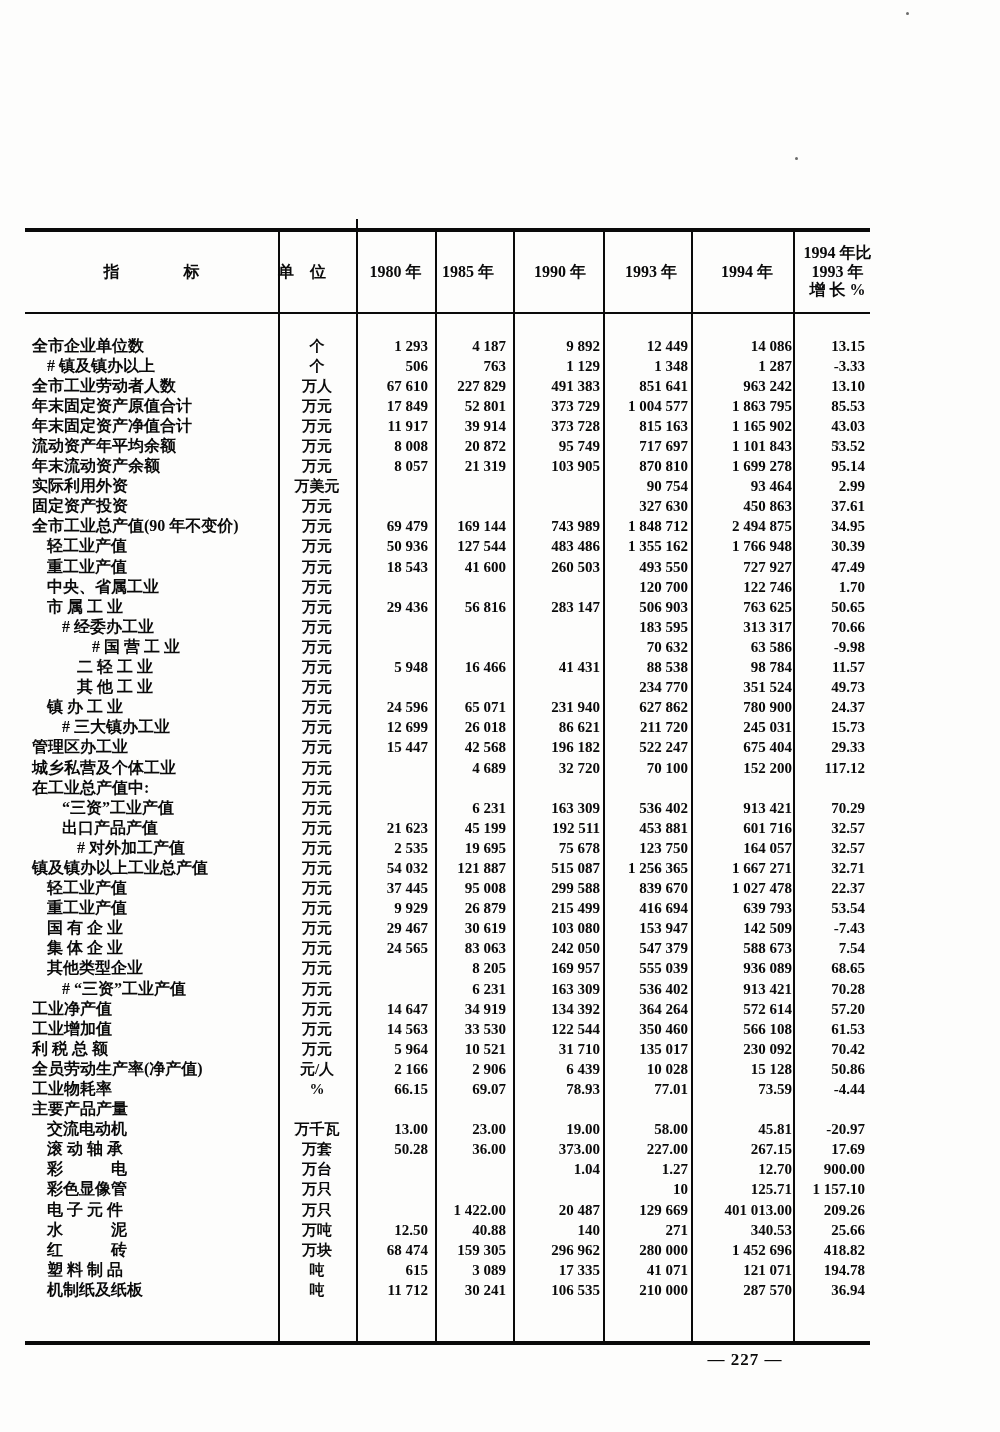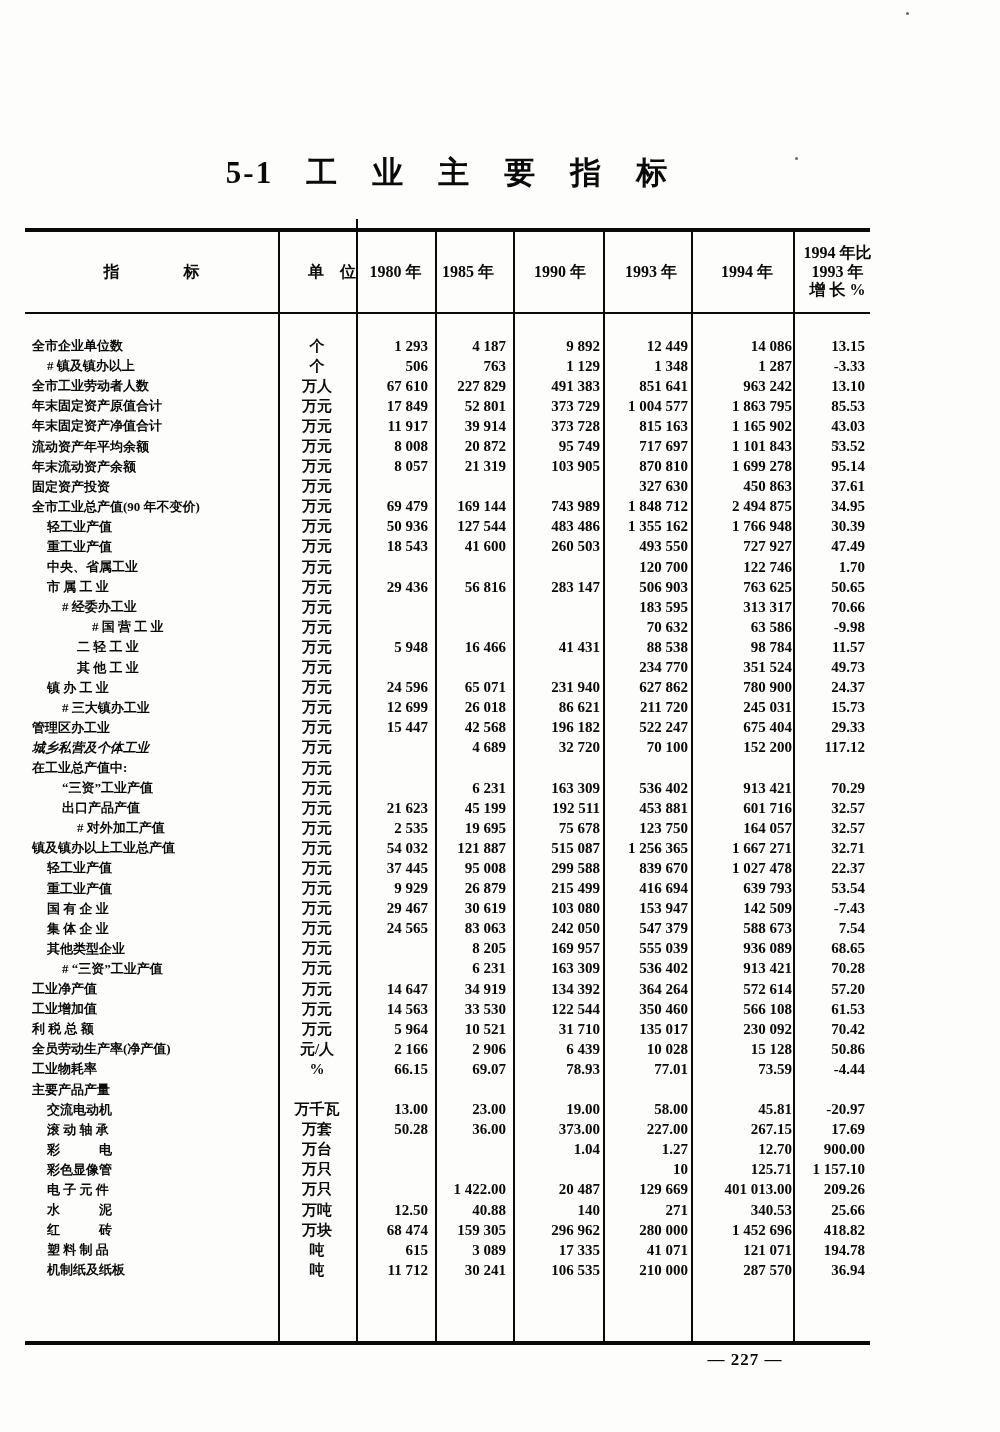--- a/index.html
+++ b/index.html
@@ -54,21 +54,21 @@
   }
   .tbody{padding-top:22px;}
   .row{
     display:flex;
     height:20.1px;
     align-items:center;
     font-weight:bold;
     white-space:nowrap;
   }
   .cell{box-sizing:border-box;flex:0 0 auto;overflow:visible;}
-  .c0{width:253px;font-size:13px;text-align:left;}
+  .c0{width:253px;font-size:16px;text-align:left;}
   .c1{width:78px;font-size:15px;text-align:center;}
   .c2{width:79px;}
   .c3{width:78px;}
   .c4{width:94px;}
   .c5{width:88px;}
   .c6{width:104px;}
   .c7{width:77px;padding-right:11px;}
   .c2,.c3,.c4,.c5,.c6,.c7{
     font-size:15px;text-align:right;
   }
@@ -84,37 +84,36 @@
   .speck{
     position:absolute;width:3px;height:3px;border-radius:50%;
     background:#3a3a3a;opacity:.75;
   }
 </style>
 </head>
 <body>
 
 <div class="page">
 
-  <div class="title">5-1　工　业　主　要　指　标</div>
 
   <div class="table">
 
     <div class="vline" style="left:253px"></div>
     <div class="vline" style="left:331px"></div>
     <div class="vline" style="left:410px"></div>
     <div class="vline" style="left:488px"></div>
     <div class="vline" style="left:578px"></div>
     <div class="vline" style="left:666px"></div>
     <div class="vline" style="left:768px"></div>
 
     <div class="tick" style="left:331px;top:-13px"></div>
 
     <div class="thead">
       <div class="cell c0">指　　　　标</div>
-      <div class="cell c1" style="text-align:right">单　位</div>
+      <div class="cell c1" style="text-align:left">单　位</div>
       <div class="cell c2" style="text-align:center;padding-right:0">1980 年</div>
       <div class="cell c3" style="text-align:center;padding-right:12px">1985 年</div>
       <div class="cell c4" style="text-align:center;padding-right:0">1990 年</div>
       <div class="cell c5" style="text-align:center;padding-right:0">1993 年</div>
       <div class="cell c6" style="text-align:center;padding-right:0">1994 年</div>
       <div class="cell c7 growth-head" style="padding-right:0">
         <span style="display:block">1994 年比</span>
         <span style="display:block">1993 年</span>
         <span style="display:block">增 长 %</span>
       </div>
@@ -185,20 +184,30 @@
           <div class="cell c0" style="padding-left: 7px;">年末流动资产余额</div>
           <div class="cell c1">万元</div>
           <div class="cell c2">8 057</div>
           <div class="cell c3">21 319</div>
           <div class="cell c4">103 905</div>
           <div class="cell c5">870 810</div>
           <div class="cell c6">1 699 278</div>
           <div class="cell c7">95.14</div>
         </div>
         <div class="row">
+          <div class="cell c0" style="padding-left: 7px;">实际利用外资</div>
+          <div class="cell c1">万美元</div>
+          <div class="cell c2"></div>
+          <div class="cell c3"></div>
+          <div class="cell c4"></div>
+          <div class="cell c5">90 754</div>
+          <div class="cell c6">93 464</div>
+          <div class="cell c7">2.99</div>
+        </div>
+        <div class="row">
           <div class="cell c0" style="padding-left: 7px;">固定资产投资</div>
           <div class="cell c1">万元</div>
           <div class="cell c2"></div>
           <div class="cell c3"></div>
           <div class="cell c4"></div>
           <div class="cell c5">327 630</div>
           <div class="cell c6">450 863</div>
           <div class="cell c7">37.61</div>
         </div>
         <div class="row">
@@ -315,21 +324,21 @@
           <div class="cell c0" style="padding-left: 7px;">管理区办工业</div>
           <div class="cell c1">万元</div>
           <div class="cell c2">15 447</div>
           <div class="cell c3">42 568</div>
           <div class="cell c4">196 182</div>
           <div class="cell c5">522 247</div>
           <div class="cell c6">675 404</div>
           <div class="cell c7">29.33</div>
         </div>
         <div class="row">
-          <div class="cell c0" style="padding-left: 7px; font-style: italic;">城乡私营及个体工业</div>
+          <div class="cell c0" style="padding-left: 7px;">城乡私营及个体工业</div>
           <div class="cell c1">万元</div>
           <div class="cell c2"></div>
           <div class="cell c3">4 689</div>
           <div class="cell c4">32 720</div>
           <div class="cell c5">70 100</div>
           <div class="cell c6">152 200</div>
           <div class="cell c7">117.12</div>
         </div>
         <div class="row">
           <div class="cell c0" style="padding-left: 7px;">在工业总产值中:</div>

